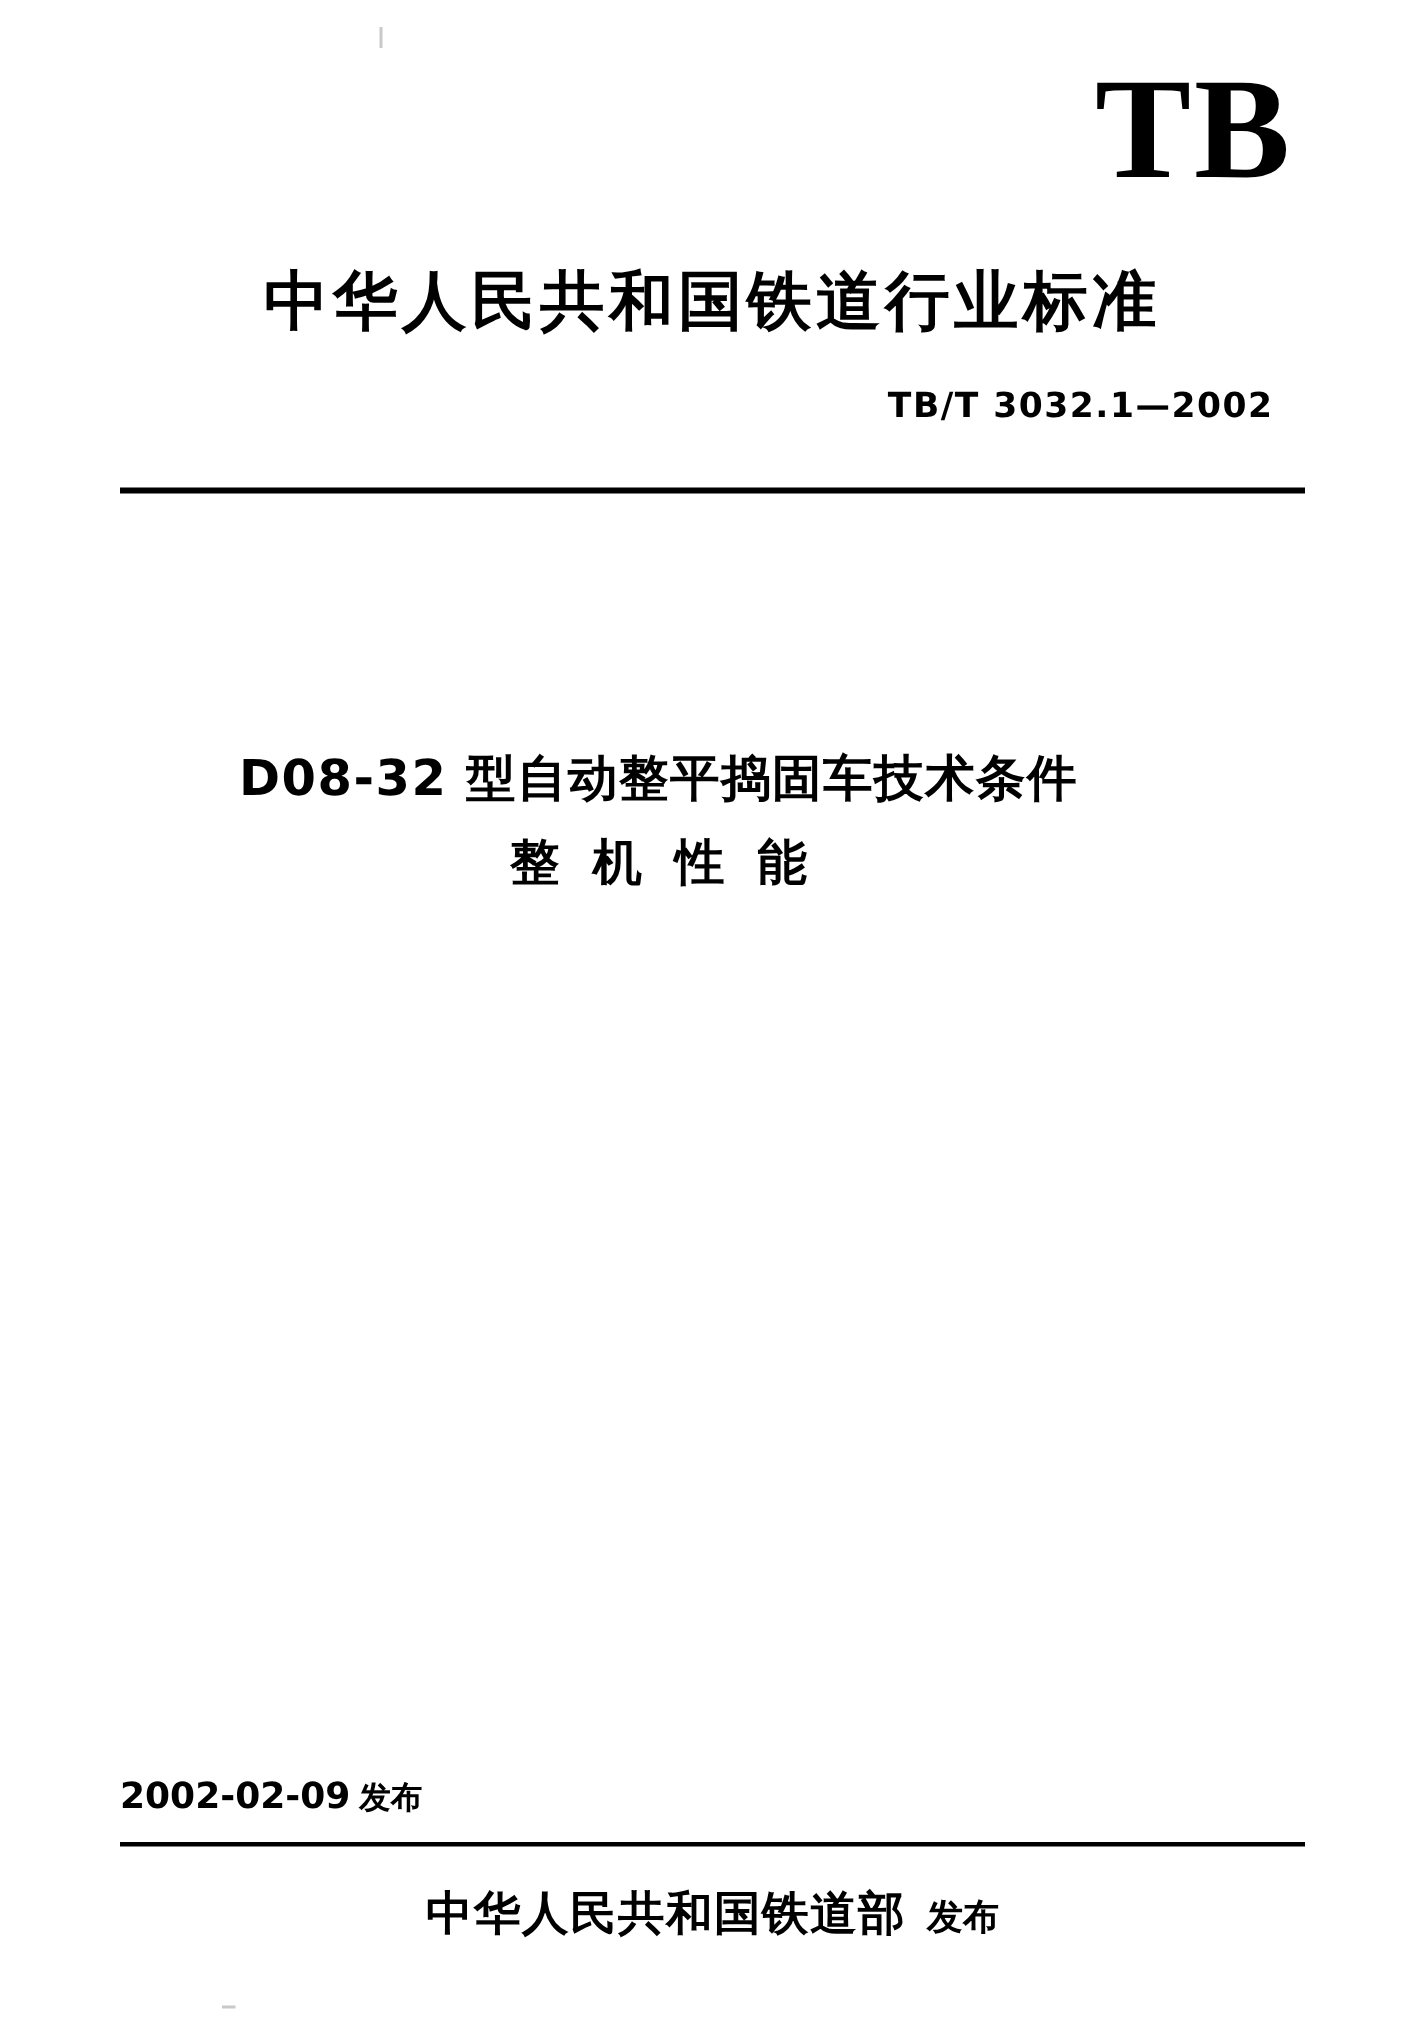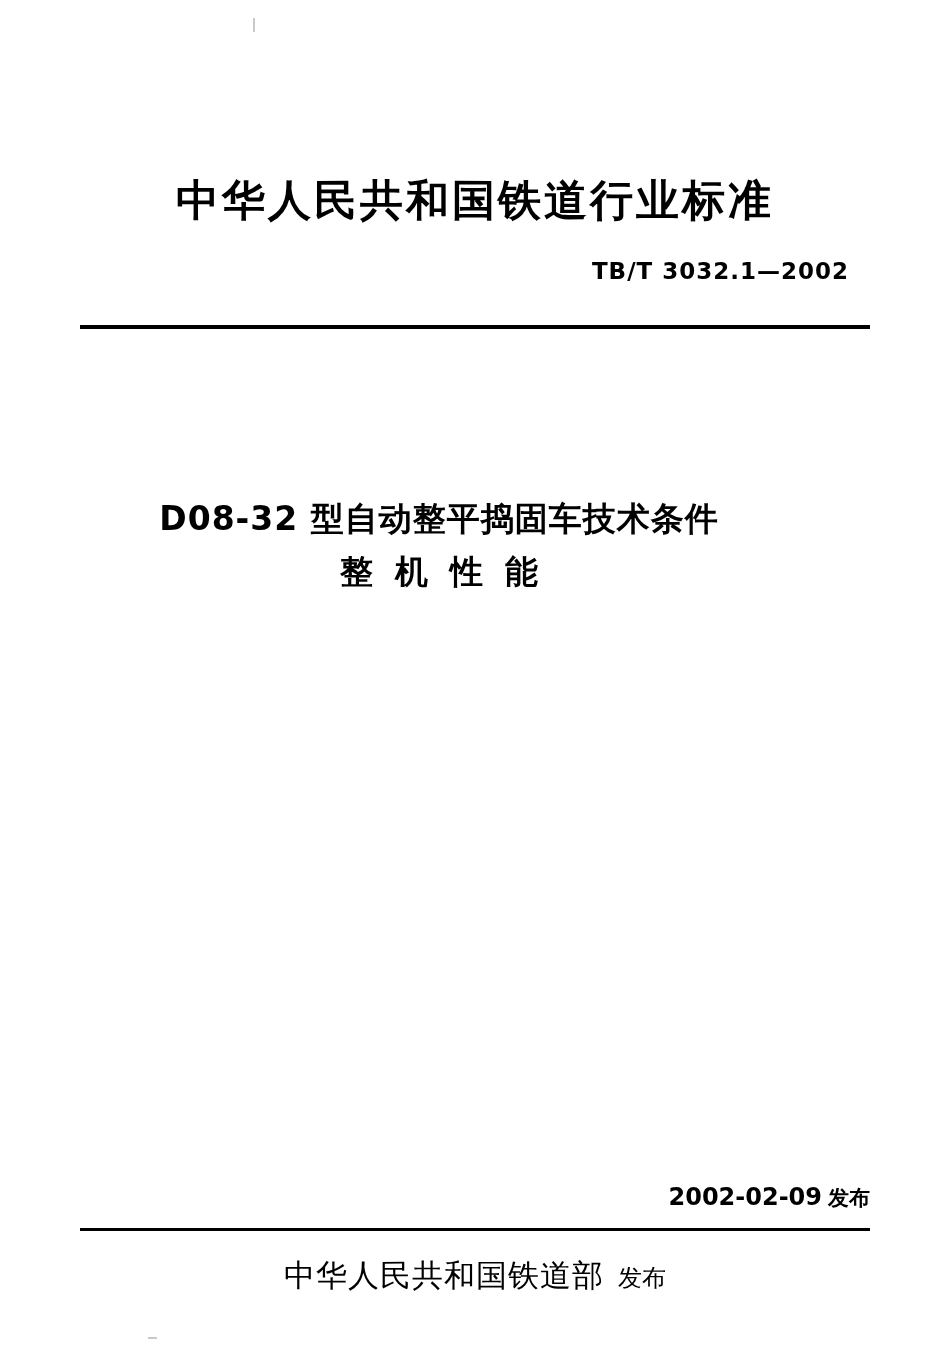--- a/index.html
+++ b/index.html
@@ -78,21 +78,21 @@
   }
   .title-line1 {
     font-family: "DejaVu Sans", sans-serif;
     font-weight: bold;
     font-size: 33px;
     letter-spacing: 1px;
     line-height: 1.45;
     color: #000;
   }
   .title-line2 {
-    font-family: Liberation Mono, monospace;
+    font-family: Liberation Sans, sans-serif;
     font-weight: bold;
     font-size: 33px;
     letter-spacing: 22px;
     line-height: 1.45;
     margin-top: 8px;
     padding-left: 22px;
     color: #000;
   }
 
   
@@ -105,21 +105,21 @@
     background: #000;
   }
 
   
   .dates {
     position: absolute;
     top: 1183px;
     left: 80px;
     width: 790px;
     display: flex;
-    justify-content: flex-end;
+    justify-content: space-between;
     align-items: baseline;
     font-family: "DejaVu Sans", sans-serif;
     font-weight: bold;
     font-size: 24px;
     color: #000;
     gap: 39px;
   }
   .dates .date-cn {
     font-size: 21px;
     margin-left: 6px;
@@ -129,21 +129,21 @@
   }
 
   
   .issuer {
     position: absolute;
     top: 1255px;
     left: 0;
     width: 950px;
     text-align: center;
     font-family: "DejaVu Sans", sans-serif;
-    font-weight: normal;
+    font-weight: bold;
     font-size: 31px;
     letter-spacing: 1px;
     color: #000;
   }
   .issuer .issuer-verb {
     font-size: 24px;
     margin-left: 14px;
     letter-spacing: 0;
   }
 
@@ -154,20 +154,21 @@
   }
 </style>
 </head>
 <body>
 
 <div class="page">
 
   <div class="speck" style="top:18px;left:253px;width:2px;height:14px;"></div>
   <div class="speck" style="top:1337px;left:148px;width:9px;height:2px;"></div>
 
+  <div class="tb-mark">TB</div>
 
   <div class="std-header">中华人民共和国铁道行业标准</div>
 
   <div class="std-number">TB/T 3032.1—2002</div>
 
   <div class="rule-top"></div>
 
   <div class="title-block">
     <div class="title-line1">D08-32 型自动整平捣固车技术条件</div>
     <div class="title-line2">整机性能</div>

